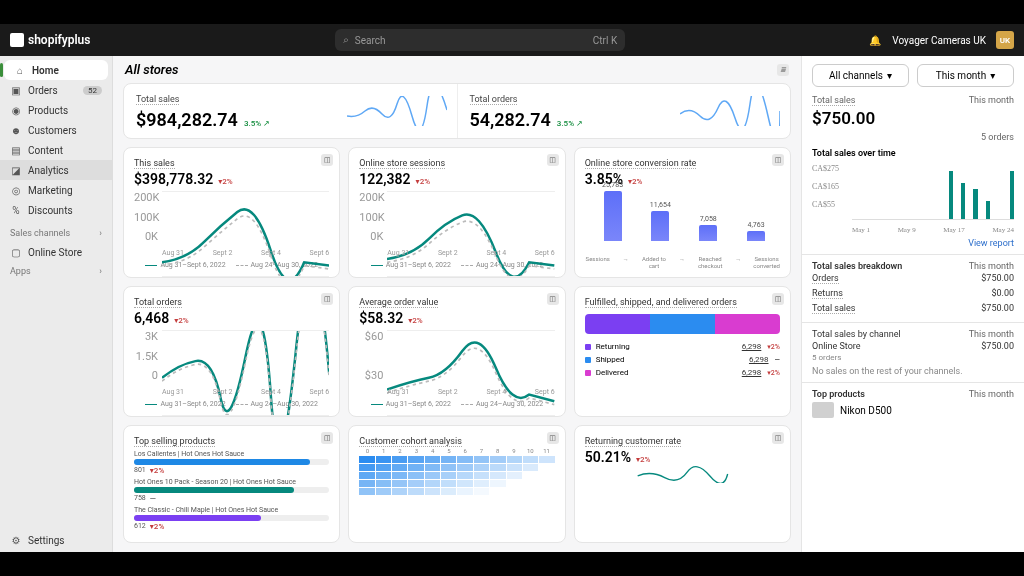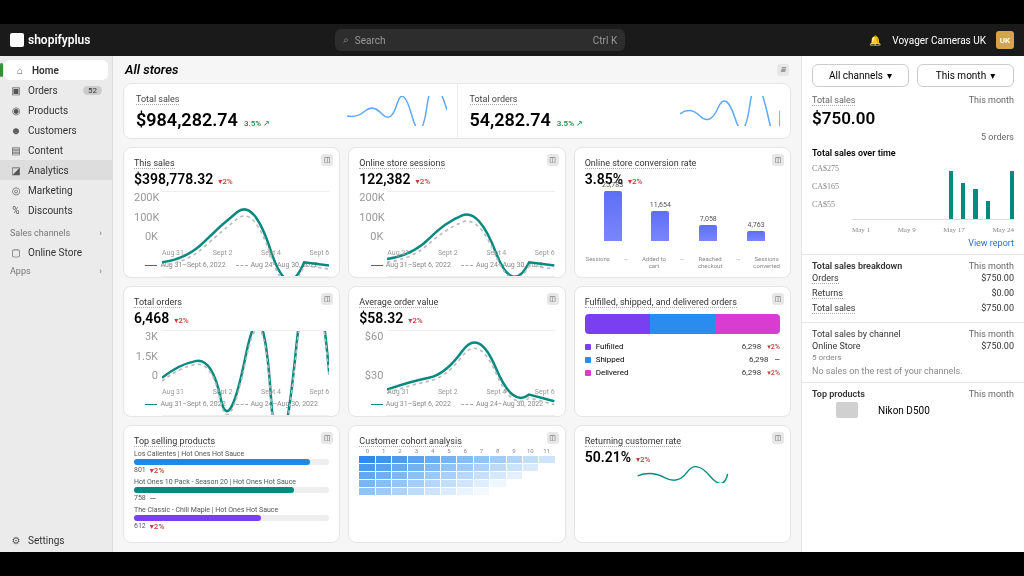--- a/index.html
+++ b/index.html
@@ -32,21 +32,21 @@
 .sub-line { display: flex; justify-content: space-between; font-size: 9px; color: #333; padding: 2px 0; }
 .sub-line .dotted { border-bottom: 1px dotted #aaa; }
 .section-title { font-size: 9px; font-weight: 600; margin-top: 6px; }
 .rp-chart { height: 70px; margin-top: 6px; position: relative; font-family: Liberation Serif, serif; }
 .rp-axis { position: absolute; left: 0; font-size: 8px; color: #888; }
 .rp-bars { position: absolute; left: 40px; right: 0; bottom: 14px; top: 0; display: flex; gap: 8px; align-items: flex-end; border-bottom: 1px solid #ddd; }
 .rp-bar { width: 10px; background: #06897e; }
 .rp-xaxis { position: absolute; bottom: 0; left: 40px; right: 0; display: flex; justify-content: space-between; font-size: 7px; color: #888; }
 .link { color: #2c6ecb; font-size: 9px; text-align: right; margin-top: 4px; cursor: pointer; }
 .divider { border-top: 1px solid #e5e5e5; margin: 6px -10px; }
-.product-row { display: flex; align-items: center; gap: 20px; padding: 3px 0; margin-left: 24px; }
+.product-row { display: flex; align-items: center; gap: 6px; padding: 3px 0; }
 .product-thumb { width: 22px; height: 16px; background: #d0d0d0; border-radius: 2px; }
 .all-stores-header { display: flex; justify-content: space-between; align-items: center; padding: 2px 2px 6px; font-style: italic; }
 .all-stores-title { font-size: 13px; font-weight: 600; }
 .summary-row { display: flex; background: #fff; border-radius: 8px; border: 1px solid #e5e5e5; margin-bottom: 8px; }
 .summary-cell { flex: 1; padding: 8px 12px; position: relative; }
 .summary-cell + .summary-cell { border-left: 1px solid #eee; }
 .summary-label { color: #444; font-size: 9px; border-bottom: 1px dotted #aaa; display: inline-block; }
 .summary-value { font-size: 18px; font-weight: 600; margin-top: 4px; display: flex; align-items: baseline; gap: 6px; }
 .pct { font-size: 8px; font-weight: 500; }
 .pct.up { color: #0f8a3a; }
@@ -69,21 +69,21 @@
 .bar-plot { position: absolute; left: 28px; right: 0; top: 0; bottom: 14px; display: flex; align-items: flex-end; justify-content: space-around; }
 .bar-col { width: 20px; display: flex; flex-direction: column; align-items: center; }
 .bar-label { font-size: 7px; color: #555; margin-bottom: 2px; }
 .funnel-bar { width: 18px; background: linear-gradient(#5d6ff8, #7a86fa); border-radius: 2px 2px 0 0; }
 .funnel-labels { display: flex; font-size: 6px; color: #888; margin-top: 6px; gap: 2px; }
 .funnel-labels span { flex: 1; text-align: center; }
 .stacked-bar { height: 20px; display: flex; border-radius: 4px; overflow: hidden; margin: 6px 0; }
 .legend-list { font-size: 8px; }
 .legend-list-item { display: flex; align-items: center; padding: 2px 0; }
 .dot { width: 6px; height: 6px; border-radius: 1px; margin-right: 5px; }
-.legend-val { margin-left: auto; color: #333; }
+.legend-val { margin-left: auto; color: #333; text-decoration: underline; }
 .legend-pct { margin-left: 6px; font-size: 7px; }
 .product-bar-item { margin: 3px 0; font-size: 7px; }
 .product-bar-label { color: #555; margin-bottom: 1px; }
 .product-bar-track { height: 6px; background: #eee; border-radius: 3px; position: relative; }
 .product-bar-fill { height: 100%; border-radius: 3px; }
 .product-bar-meta { display: flex; gap: 4px; font-size: 7px; color: #555; margin-top: 1px; }
 .cohort-head { display: flex; font-size: 6px; color: #888; margin-bottom: 2px; }
 .cohort-head span { flex: 1; text-align: center; }
 .cohort-row { display: flex; gap: 1px; margin-bottom: 1px; }
 .cohort-cell { flex: 1; height: 7px; }
@@ -387,21 +387,21 @@
         <span class="card-icon">◫</span>
         <span class="card-title">Fulfilled, shipped, and delivered orders</span>
         <div class="stacked-bar">
           <div style="flex:1;background:#7b3ff2"></div>
           <div style="flex:1;background:#2b8cf0"></div>
           <div style="flex:1;background:#d93cd0"></div>
         </div>
         <div class="legend-list">
           <div class="legend-list-item">
             <span class="dot" style="background:#7b3ff2"></span>
-              <span>Fulfilled</span>
+              <span>Returning</span>
             <span class="legend-val">6,298</span>
               <span class="legend-pct pct down">▾<span>2%</span></span>
           </div>
           <div class="legend-list-item">
             <span class="dot" style="background:#2b8cf0"></span>
               <span>Shipped</span>
             <span class="legend-val">6,298</span>
               <span class="legend-pct">—</span>
           </div>
           <div class="legend-list-item">

